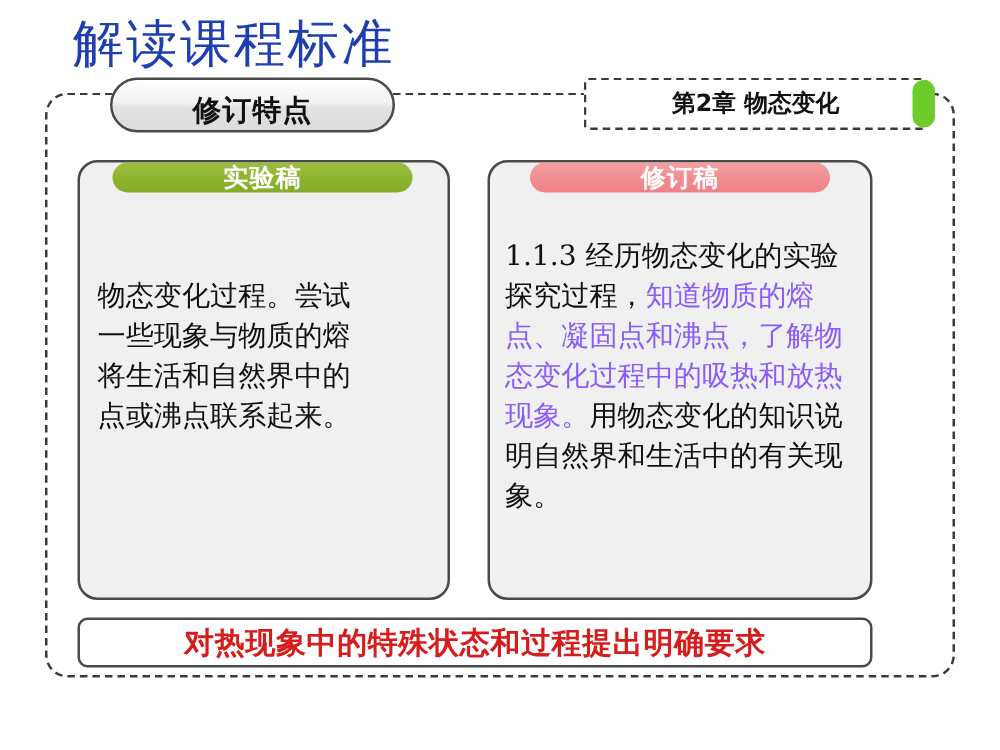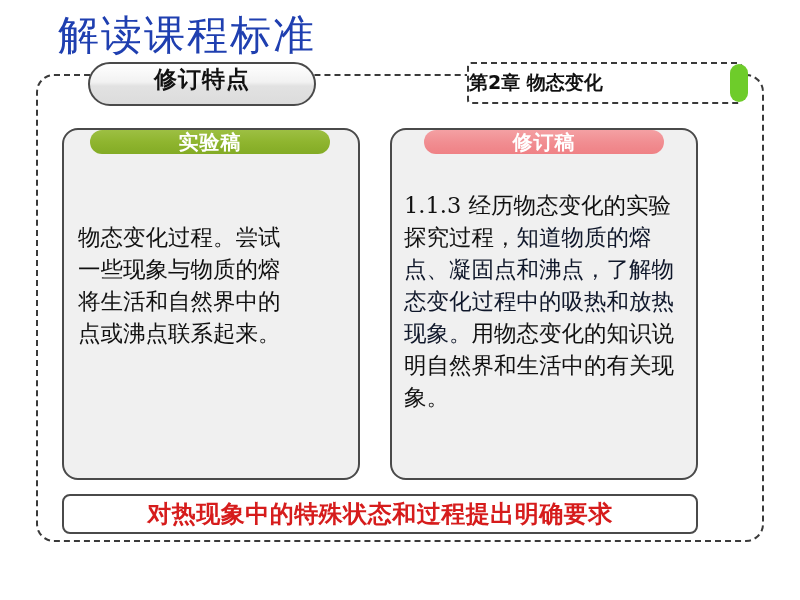--- a/index.html
+++ b/index.html
@@ -43,21 +43,21 @@
   .badge-revision-features {
     position: absolute;
     left: 88px;
     top: 62px;
     width: 228px;
     height: 44px;
     border: 2px solid #4a4a4a;
     border-radius: 22px;
     background: linear-gradient(to bottom, #ffffff 0%, #f2f2f2 45%, #e2e2e2 55%, #dcdcdc 100%);
     display: flex;
-    align-items: flex-start;
+    align-items: flex-end;
     justify-content: center;
     box-sizing: border-box;
   }
   .badge-revision-features span {
     font-size: 23px;
     color: #111111;
     font-weight: bold;
     letter-spacing: 1px;
   }
 
@@ -66,21 +66,21 @@
     position: absolute;
     left: 467px;
     top: 62px;
     width: 275px;
     height: 42px;
     border: 2px dashed #3a3a3a;
     border-radius: 4px;
     background: #ffffff;
     display: flex;
     align-items: center;
-    justify-content: flex-start;
+    justify-content: center;
     box-sizing: border-box;
   }
   .badge-chapter span {
     font-size: 19px;
     color: #111111;
     font-weight: bold;
   }
   .chapter-green-dot {
     position: absolute;
     left: 730px;
@@ -129,21 +129,21 @@
   .panel-body {
     position: absolute;
     font-size: 22.5px;
     line-height: 1.42;
     color: #111111;
     font-family: "DejaVu Serif", "Liberation Serif", serif;
   }
   .body-left  { left: 78px;  top: 222px; width: 268px; }
   .body-right { left: 404px; top: 190px; width: 284px; }
 
-  .hl-red { color: #0f172a; }
+  .hl-red { color: #8b5cf6; }
 
   
   .conclusion {
     position: absolute;
     left: 62px;
     top: 494px;
     width: 636px;
     height: 40px;
     border: 2px solid #4a4a4a;
     border-radius: 8px;

